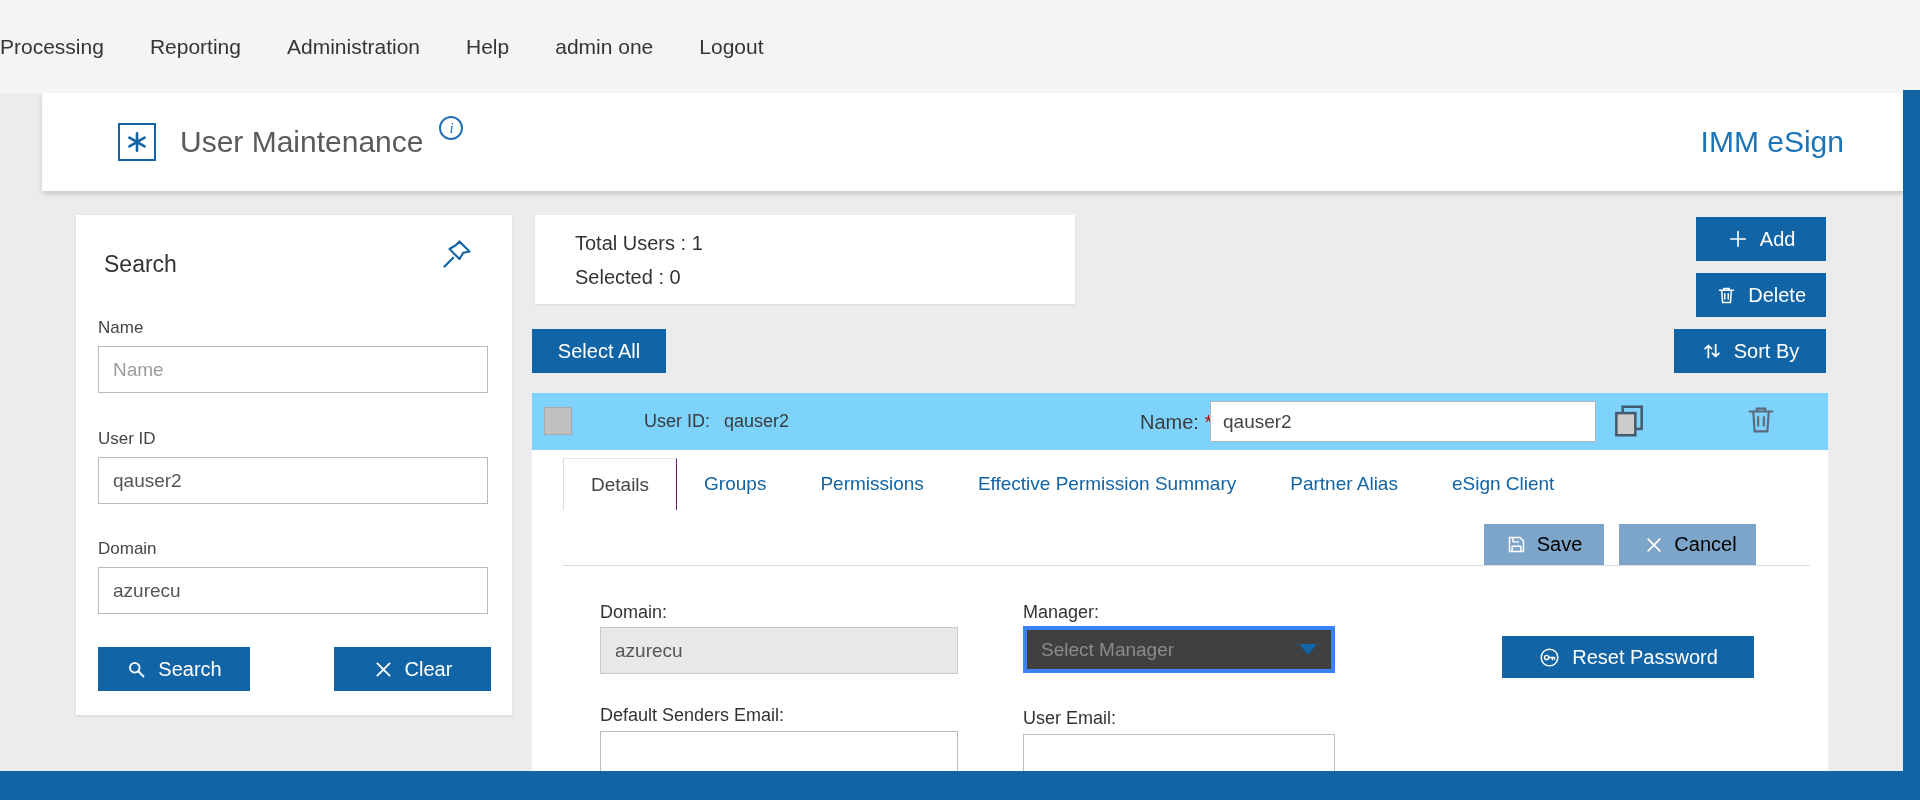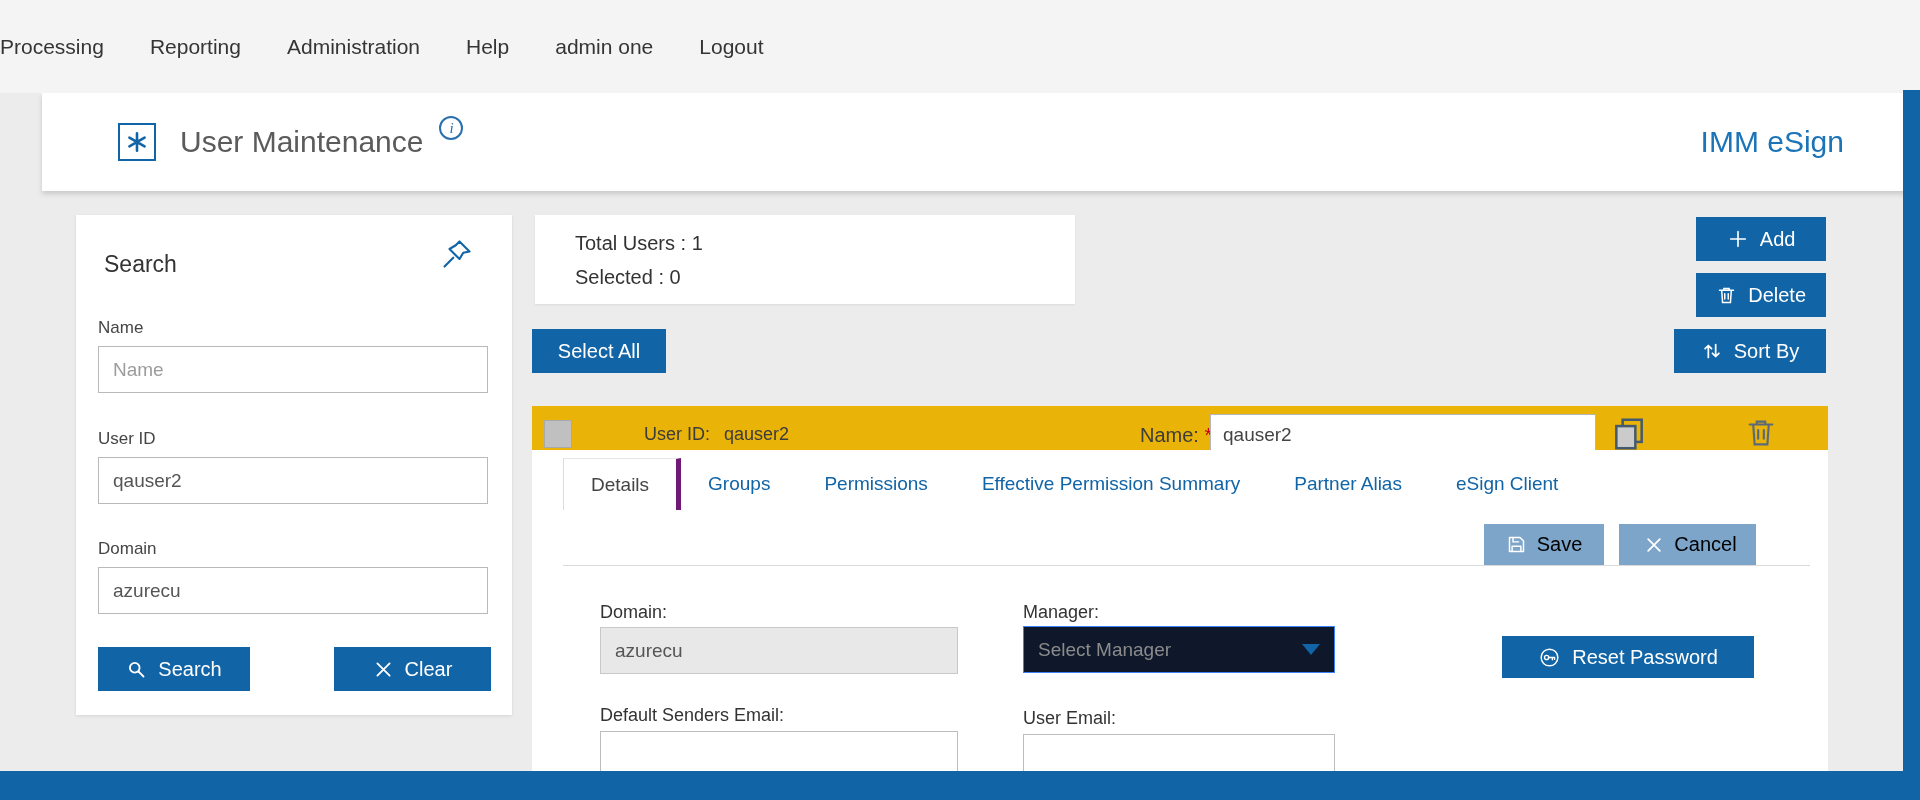--- a/index.html
+++ b/index.html
@@ -32,43 +32,43 @@
 
   
   .content { position:absolute; left:532px; top:215px; width:1296px; height:560px; z-index:5; }
   .totals-box { position:absolute; left:3px; top:0; width:540px; height:89px; background:#fff; box-shadow:0 1px 2px rgba(0,0,0,0.08); padding:17px 0 0 40px; display:flex; flex-direction:column; gap:11px; font-size:20px; color:#333; }
   .top-actions { position:absolute; top:2px; right:2px; display:flex; gap:12px;flex-direction:column; }
   .top-actions .btn { height:44px; padding:0 20px; }
   .select-all { position:absolute; top:114px; left:0; width:134px; height:44px; }
   .sort-by { position:absolute; top:114px; right:2px; width:152px; height:44px; }
 
   
-  .user-bar { position:absolute; top:178px; left:0; width:1296px; height:57px; background:#eab308;margin-top:13px; }
+  .user-bar { position:absolute; top:178px; left:0; width:1296px; height:57px; background:#7dd3fc; }
   .row-check { position:absolute; left:12px; top:14px; width:28px; height:28px; background:#c0c0c0; border:1px solid #a9a9a9; cursor:pointer; }
   .uid-label { position:absolute; left:112px; top:18px; font-size:18px; color:#3c3c3c; }
   .uid-value { position:absolute; left:192px; top:18px; font-size:18px; color:#3c3c3c; }
   .name-label { position:absolute; left:608px; top:18px; font-size:20px; color:#3c3c3c; }
   .req { color:#cc0000; }
   .row-name-input { position:absolute; left:678px; top:8px; width:386px; height:41px; border:1px solid #b5b5b5; background:#fff; font-size:19px; color:#444; padding:0 12px; font-family:"Liberation Sans", sans-serif; outline:none; }
   .copy-ic { position:absolute; left:1078px; top:9px; width:38px; height:38px; cursor:pointer; }
   .rowtrash-ic { position:absolute; left:1212px; top:10px; width:34px; height:34px; cursor:pointer; }
 
   
   .card { position:absolute; top:235px; left:0; width:1296px; height:322px; background:#fff; overflow:hidden; }
   .tabs { position:absolute; top:8px; left:31px; display:flex; height:52px; align-items:stretch; }
   .tab { display:flex; align-items:center; padding:0 27px; font-size:19px; color:#1164a6; cursor:pointer; white-space:nowrap; }
-  .tab.active { color:#454545; background:#fff; border-left:1px solid #dcdcdc; border-right:5px solid #701a75; border-top:1px solid #e6e6e6; }
+  .tab.active { color:#454545; background:#fff; border-left:1px solid #dcdcdc; border-right:1px solid #701a75; border-top:1px solid #e6e6e6; }
   .save-cancel { position:absolute; top:74px; right:72px; display:flex; gap:15px; }
   .btn-light { display:flex; align-items:center; justify-content:center; gap:10px; background:#7da5c9; color:#000000; border:none; cursor:pointer; font-size:20px; height:41px; font-family:"Liberation Sans", sans-serif; }
   .sv { width:120px; } .cn { width:137px;padding-left:6px; }
   .divider { position:absolute; top:115px; left:31px; width:1247px; height:1px; background:#dadada; }
   .frm-label { position:absolute; font-size:18px; color:#333; }
   .frm-input { position:absolute; height:47px; border:1px solid #bdbdbd; background:#fff; font-size:19px; color:#555; padding:0 14px; font-family:"Liberation Sans", sans-serif; outline:none; }
   .frm-input.disabled { background:#e8e8e8; border-color:#c8c8c8; }
-  .dropdown { position:absolute; top:176px; left:491px; width:312px; height:47px; border:1px solid #3b82f6; background:#0f172a; display:flex; align-items:center; padding:0 14px; cursor:pointer; }
+  .dropdown { position:absolute; top:176px; left:491px; width:312px; height:47px; border:4px solid #3b82f6; background:#404040; display:flex; align-items:center; padding:0 14px; cursor:pointer; }
   .dd-text { font-size:19px; color:#8b8b8b; }
   .dd-arrow { margin-left:auto; width:0; height:0; border-left:9px solid transparent; border-right:9px solid transparent; border-top:11px solid #1164a6; }
   .reset-pw { position:absolute; top:186px; left:970px; width:252px; height:42px; }
 
   
   .bottom-bar { position:absolute; left:0; bottom:0; width:1920px; height:29px; background:#1164a6; z-index:50; }
   .right-strip { position:absolute; right:0; top:90px; width:17px; height:682px; background:#1164a6; z-index:60; cursor:pointer; }
 </style>
 </head>
 <body>

